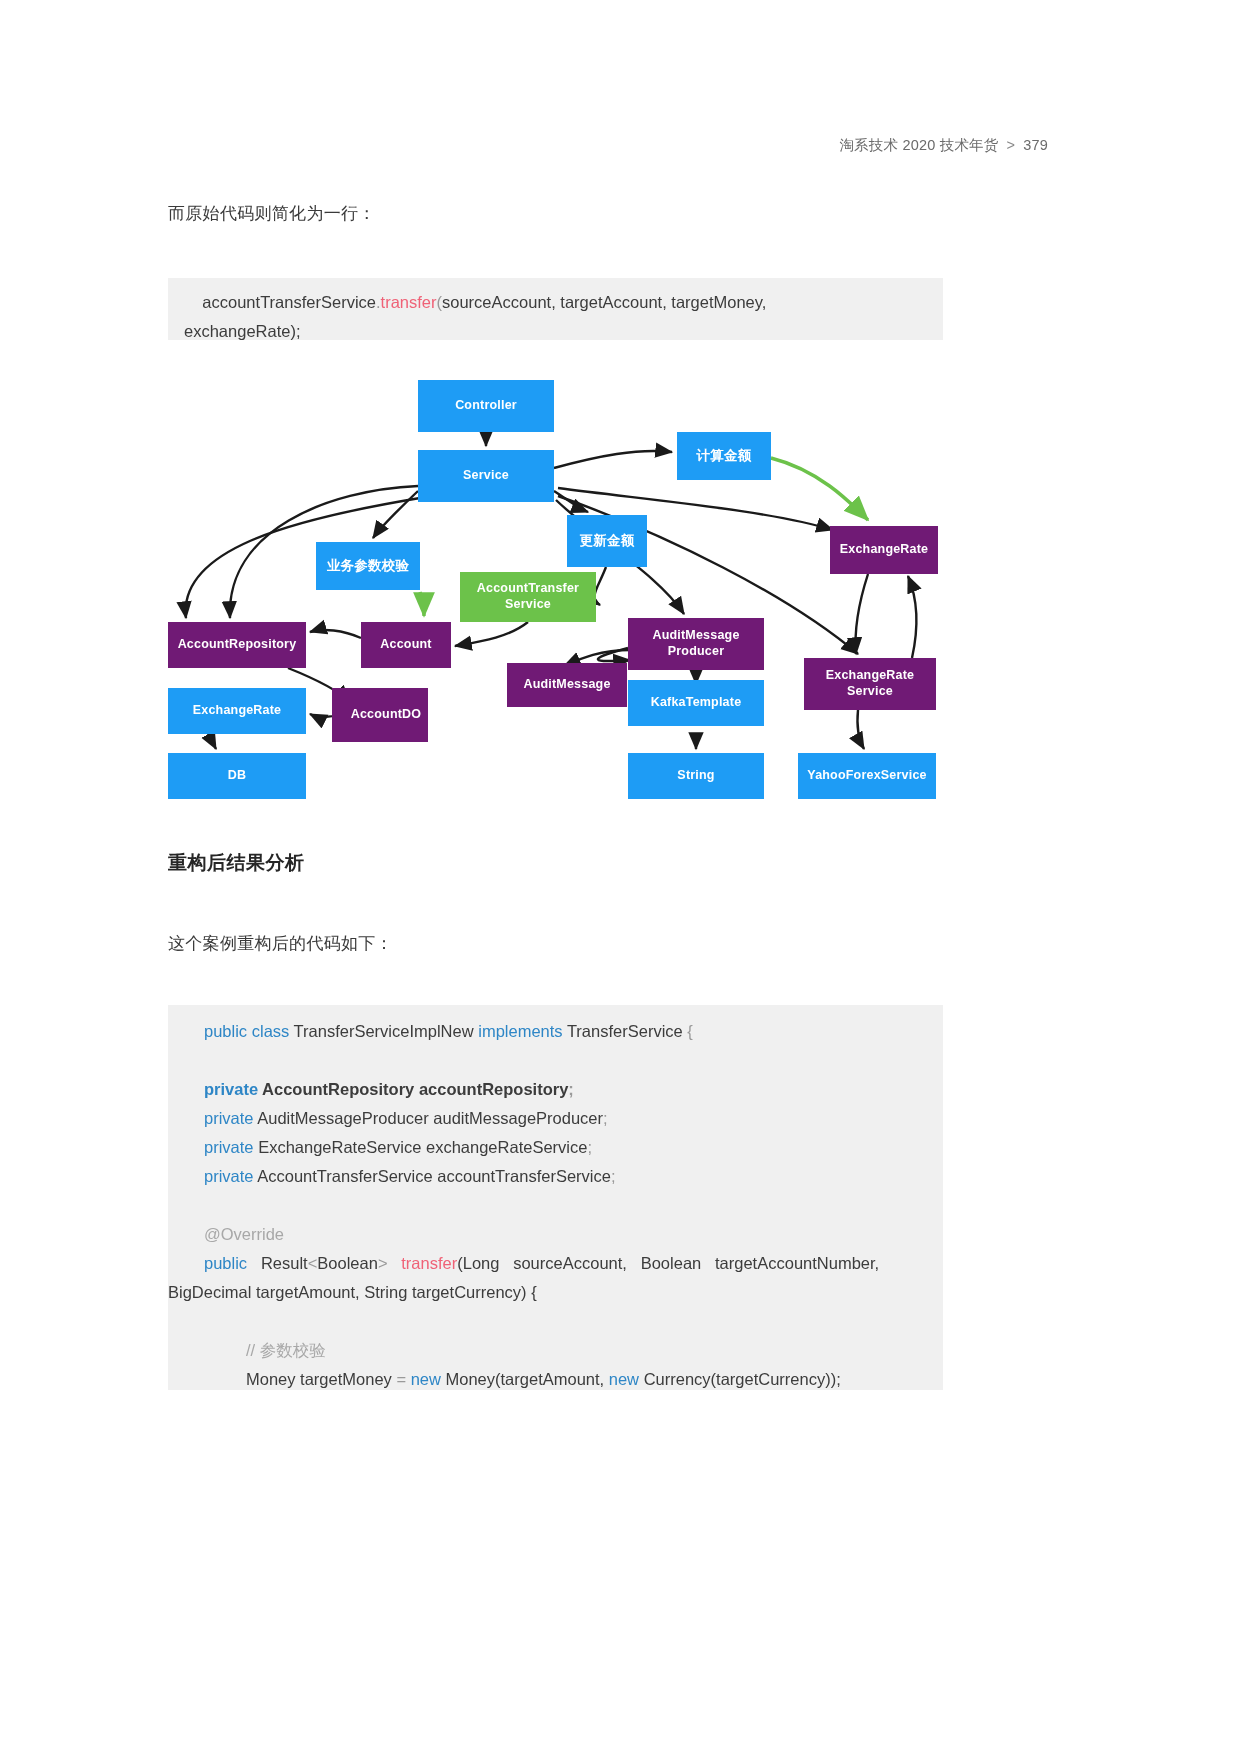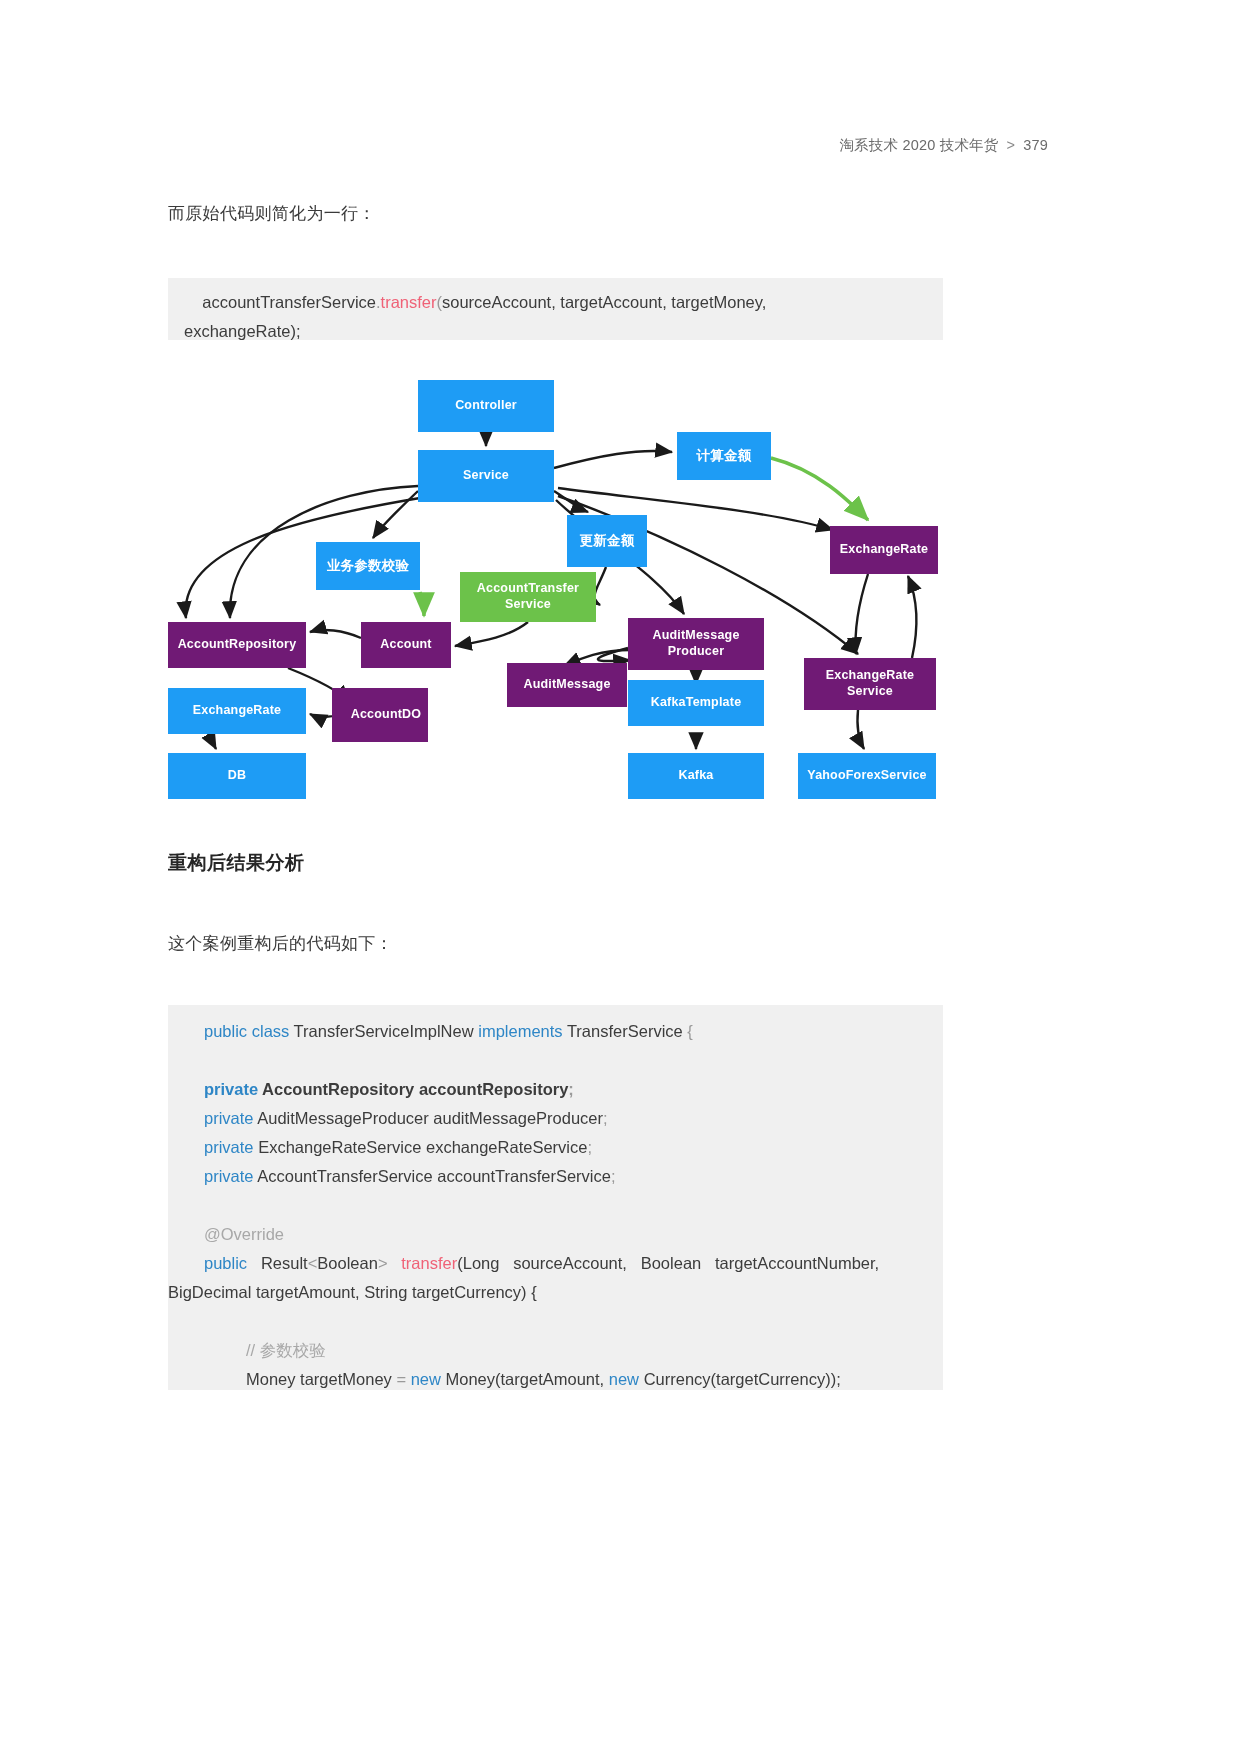--- a/index.html
+++ b/index.html
@@ -165,21 +165,21 @@
     <div class="nbox pink" style="left:193px;top:262px;width:90px;height:46px;">Account</div>
     <div class="nbox pink" style="left:460px;top:258px;width:136px;height:52px;white-space:pre-line;">AuditMessage
 Producer</div>
     <div class="nbox pink" style="left:636px;top:298px;width:132px;height:52px;white-space:pre-line;">ExchangeRate
 Service</div>
     <div class="nbox pink" style="left:339px;top:303px;width:120px;height:44px;">AuditMessage</div>
     <div class="nbox blue" style="left:0px;top:328px;width:138px;height:46px;">ExchangeRate</div>
     <div class="nbox pink" style="left:164px;top:328px;width:96px;height:54px;padding-left:12px;">AccountDO</div>
     <div class="nbox blue" style="left:460px;top:320px;width:136px;height:46px;">KafkaTemplate</div>
     <div class="nbox blue" style="left:0px;top:393px;width:138px;height:46px;">DB</div>
-    <div class="nbox blue" style="left:460px;top:393px;width:136px;height:46px;">Kafka</div>
+    <div class="nbox blue" style="left:460px;top:393px;width:136px;height:46px;">String</div>
     <div class="nbox blue" style="left:630px;top:393px;width:138px;height:46px;">YahooForexService</div>
   </div>
 
   <div class="h2" style="top:850px;">重构后结果分析</div>
 
   <div class="para" style="top:930px;">这个案例重构后的代码如下：</div>
 
   <div class="code" style="top:1005px;height:385px;padding:0;">
     <div class="ln" style="padding-top:12px;padding-left:36px;"><span class="kw">public</span> <span class="kw">class</span> <span>TransferServiceImplNew</span> <span class="kw">implements</span> <span>TransferService</span> <span class="pun">{</span></div>
 

